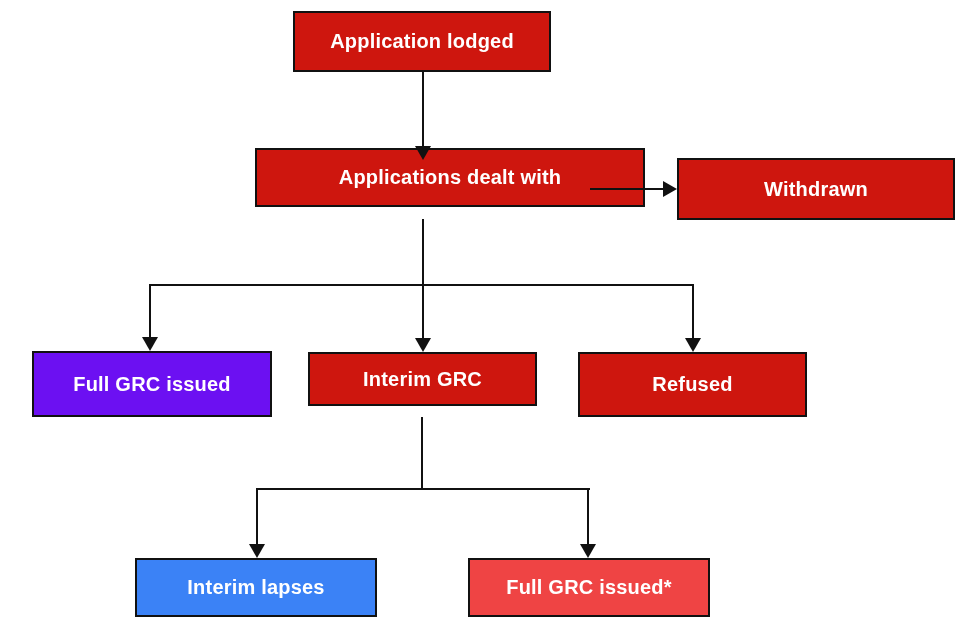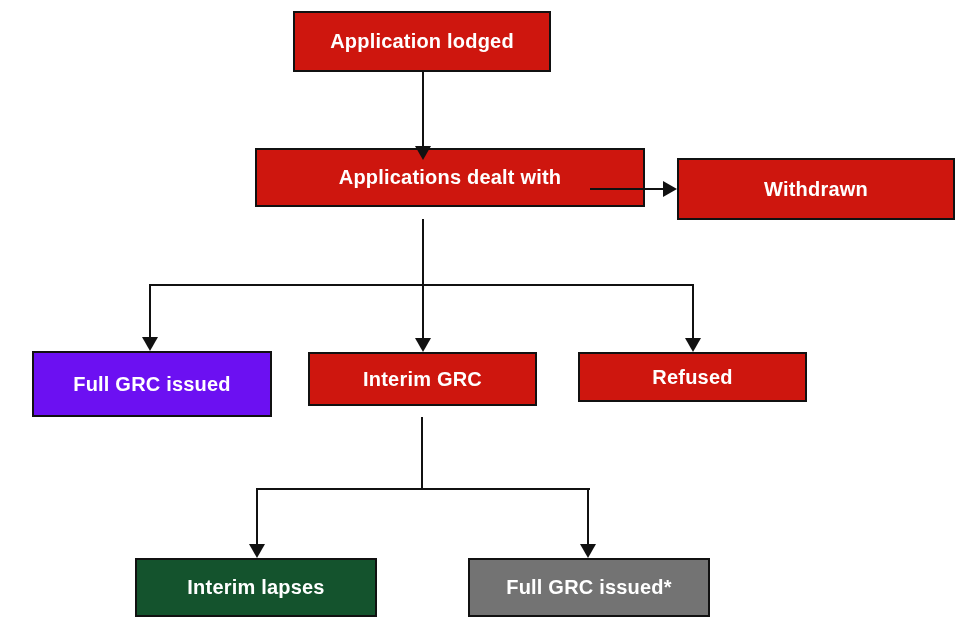--- a/index.html
+++ b/index.html
@@ -27,21 +27,21 @@
     justify-content: center;
     text-align: center;
     letter-spacing: 0.2px;
   }
   
   .n0 { left: 293px; top: 11px;  width: 258px; height: 61px; }
   .n1 { left: 255px; top: 148px; width: 390px; height: 59px; }
   .n2 { left: 677px; top: 158px; width: 278px; height: 62px; }
   .n3 { left: 32px;  top: 351px; width: 240px; height: 66px; }
   .n4 { left: 308px; top: 352px; width: 229px; height: 54px; }
-  .n5 { left: 578px; top: 352px; width: 229px; height: 50px; }
+  .n5 { left: 578px; top: 352px; width: 229px; height: 65px; }
   .n6 { left: 135px; top: 558px; width: 242px; height: 59px; }
   .n7 { left: 468px; top: 558px; width: 242px; height: 59px; }
 
   .line {
     position: absolute;
     background: #111111;
   }
   .arrow-down {
     position: absolute;
     width: 0; height: 0;
@@ -80,22 +80,22 @@
 <body>
 
 <div id="stage">
 
   <div class="node n0" style="background: rgb(206, 22, 14);">Application lodged</div>
   <div class="node n1" style="background: rgb(206, 22, 14);">Applications dealt with</div>
   <div class="node n3" style="background: rgb(108, 16, 242);">Full GRC issued</div>
   <div class="node n2" style="background: rgb(206, 22, 14);">Withdrawn</div>
   <div class="node n4" style="background: rgb(206, 22, 14);">Interim GRC</div>
   <div class="node n5" style="background: rgb(206, 22, 14);">Refused</div>
-  <div class="node n6" style="background: #14532d;">Interim lapses</div>
-  <div class="node n7" style="background: #737373;">Full GRC issued*</div>
+  <div class="node n6" style="background: #3b82f6;">Interim lapses</div>
+  <div class="node n7" style="background: #ef4444;">Full GRC issued*</div>
 
   <div class="line e0v"></div>
   <div class="arrow-down e0a"></div>
 
   <div class="line e1h"></div>
   <div class="arrow-right e1a"></div>
 
   <div class="line e2v"></div>
   <div class="arrow-down e2a"></div>
 

